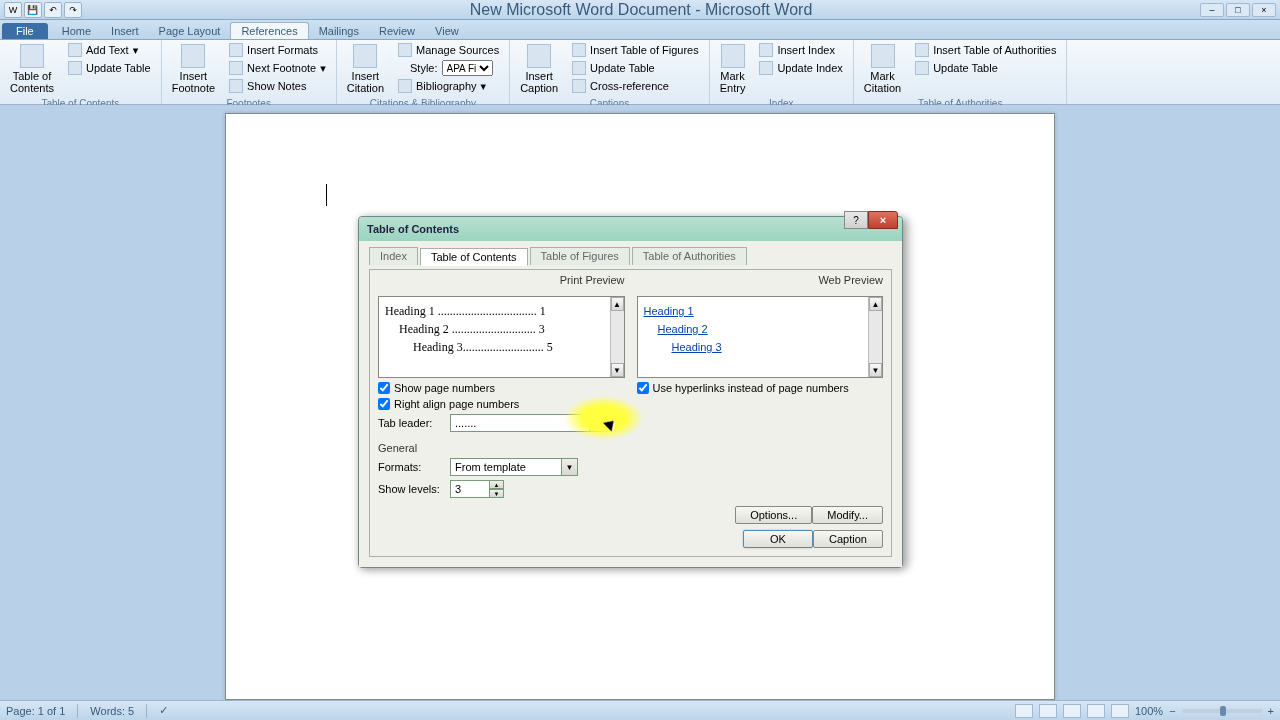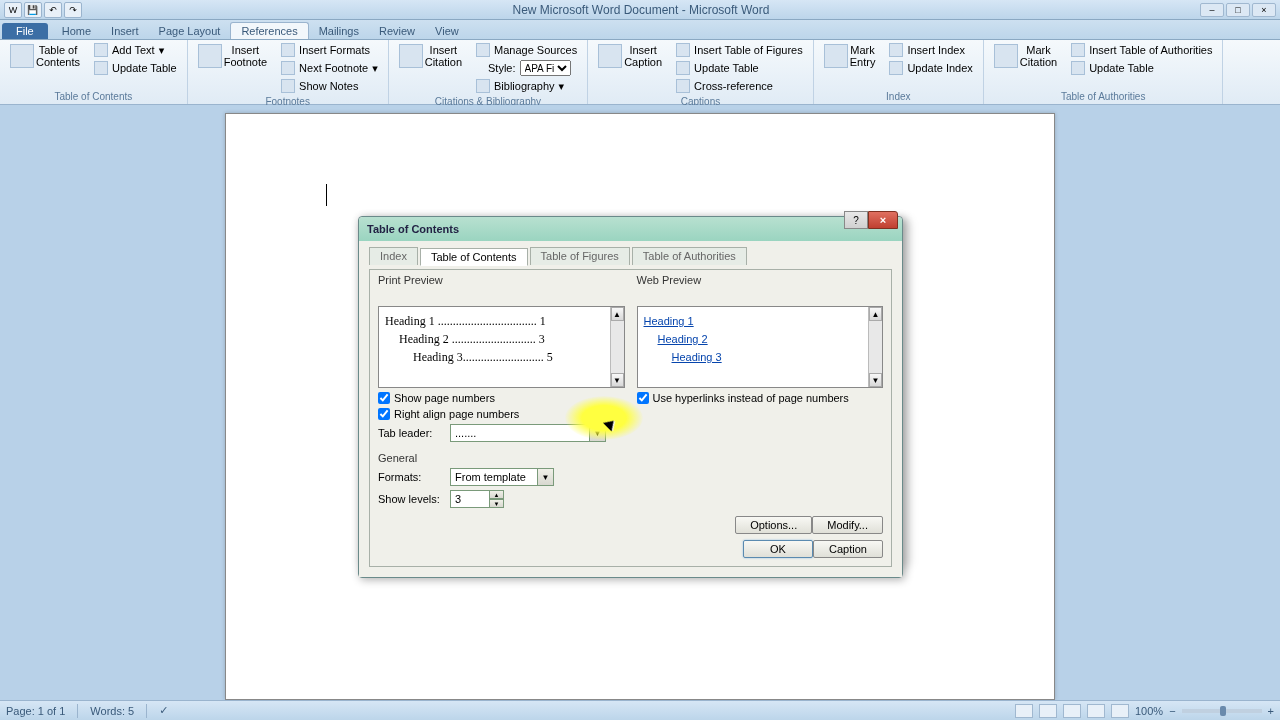--- a/index.html
+++ b/index.html
@@ -2,36 +2,36 @@
 <html><head>
 <meta charset="utf-8">
 <style>
 * { box-sizing: border-box; margin: 0; padding: 0; font-family: Tahoma, "Segoe UI", sans-serif; font-size: 11px; }
 body { background: #b8d1e8; overflow: hidden; width: 1280px; height: 720px; position: relative; }
 
 
 .titlebar { height: 20px; background: linear-gradient(#d6e6f5,#bcd5ea); display: flex; align-items: center; padding: 0 4px; border-bottom: 1px solid #8aa8c2; }
 .qat { display: flex; gap: 2px; align-items: center; }
 .qat-btn { width: 18px; height: 16px; background: #e8f0f8; border: 1px solid #9ab4ce; border-radius: 2px; display: flex; align-items: center; justify-content: center; font-size: 9px; }
-.title-text { flex: 1; text-align: center; color: #3a5a7a; font-size: 12px; }
+.title-text { flex: 1; text-align: center; color: #3a5a7a; font-size: 16px; }
 .win-controls { display: flex; gap: 2px; }
 .win-btn { width: 24px; height: 14px; background: #dce8f4; border: 1px solid #a0b8d0; border-radius: 2px; font-size: 9px; display: flex; align-items: center; justify-content: center; }
 
 
 .ribbon-tabs { height: 20px; background: linear-gradient(#cde0f0,#bcd5ea); display: flex; align-items: flex-end; padding-left: 2px; border-bottom: 1px solid #8aa8c2; }
 .file-tab { background: #3b6ea5; color: #fff; padding: 2px 14px; border-radius: 3px 3px 0 0; margin-right: 4px; font-size: 11px; }
 .rtab { padding: 2px 10px; color: #3a5a7a; cursor: default; }
 .rtab.active { background: #f2f7fb; border: 1px solid #9ab4ce; border-bottom: none; border-radius: 3px 3px 0 0; }
 
 
 .ribbon { height: 65px; background: linear-gradient(#f5f9fc,#e0ebf5); display: flex; border-bottom: 1px solid #9ab4ce; }
 .rgroup { border-right: 1px solid #c0d2e4; padding: 2px 6px; display: flex; flex-direction: column; justify-content: space-between; }
 .rgroup-body { display: flex; align-items: flex-start; gap: 6px; flex: 1; }
 .rgroup-label { text-align: center; color: #5a7a9a; font-size: 10px; padding-top: 2px; }
-.bigbtn { display: flex; align-items: center; gap: 2px; padding: 2px 4px; text-align: center; line-height: 1.1; }
+.bigbtn { display: flex; flex-direction: column; align-items: center; gap: 2px; padding: 2px 4px; text-align: center; line-height: 1.1; }
 .bigbtn .icn { width: 24px; height: 24px; background: #d8e4f0; border: 1px solid #a8c0d8; }
 .smallcol { display: flex; flex-direction: column; gap: 2px; }
 .smallbtn { display: flex; align-items: center; gap: 4px; padding: 1px 4px; white-space: nowrap; }
 .smallbtn .icn { width: 14px; height: 14px; background: #d8e4f0; border: 1px solid #a8c0d8; }
 .stylecombo { display: flex; align-items: center; gap: 4px; }
 .stylecombo select { font-size: 10px; height: 16px; width: 51px; }
 
 
 .docarea { position: absolute; top: 105px; left: 0; right: 0; bottom: 20px; background: #b8d1e8; display: flex; justify-content: center; padding-top: 8px; }
 .page { width: 830px; height: 100%; background: #fff; border: 1px solid #888; box-shadow: 0 0 4px rgba(0,0,0,0.2); position: relative; padding: 70px 100px; }
@@ -47,21 +47,21 @@
 .dlg-xbtn { width: 30px; height: 18px; background: linear-gradient(#e07060,#c04030); border: 1px solid #803020; color: #fff; font-weight: bold; display: flex; align-items: center; justify-content: center; border-radius: 0 3px 0 0; }
 
 .dlg-body { padding: 6px 10px 10px 10px; background: #f0f0ea; }
 .dlg-tabs { display: flex; gap: 2px; margin-bottom: 4px; }
 .dlg-tab { padding: 2px 10px; background: #e6ece6; border: 1px solid #a8b0a8; border-bottom: none; color: #666; }
 .dlg-tab.active { background: #fff; color: #000; border-bottom: 1px solid #fff; position: relative; top: 1px; }
 .dlg-panel { border: 1px solid #a8b0a8; background: #f0f0ea; padding: 4px 8px 8px 8px; }
 
 .preview-row { display: flex; gap: 12px; }
 .preview-col { flex: 1; }
-.preview-label { margin-bottom: 20px; color: #333; }
+.preview-label { margin-bottom: 10px; color: #333; text-align: right; }
 .preview-box { border: 1px solid #888; background: #fff; height: 82px; position: relative; padding: 4px 6px; overflow: hidden; }
 .pv-line { white-space: nowrap; font-size: 12px; margin: 3px 0; font-family: "Times New Roman", serif; }
 .pv-line.ind1 { margin-left: 14px; }
 .pv-line.ind2 { margin-left: 28px; }
 .pv-link { color: #0645ad; text-decoration: underline; }
 .vscroll { position: absolute; right: 0; top: 0; bottom: 0; width: 14px; background: #e8e8e8; border-left: 1px solid #bbb; display: flex; flex-direction: column; justify-content: space-between; }
 .vscroll-btn { height: 14px; background: linear-gradient(#f8f8f8,#d8d8d8); border: 1px solid #aaa; font-size: 8px; display: flex; align-items: center; justify-content: center; }
 
 .chk-row { display: flex; align-items: center; gap: 4px; margin-top: 4px; }
 .chk-row input { width: 12px; height: 12px; }
@@ -320,21 +320,21 @@
               <input type="checkbox" checked="" style="">
               <label>Use hyperlinks instead of page numbers</label>
             </div>
         </div>
       </div>
 
       <div class="section-label">General</div>
       <div class="field-row">
         <label>Formats:</label>
         <div class="combo">
-          <input class="combo-input" style="width: 88px;" value="From template">
+          <input class="combo-input" style="width: 112px;" value="From template">
           <div class="combo-btn">▼</div>
         </div>
       </div>
       <div class="field-row">
         <label>Show levels:</label>
         <div class="spinner">
           <input value="3" style="">
           <div class="spinner-btns">
             <div>▲</div>
             <div>▼</div>

